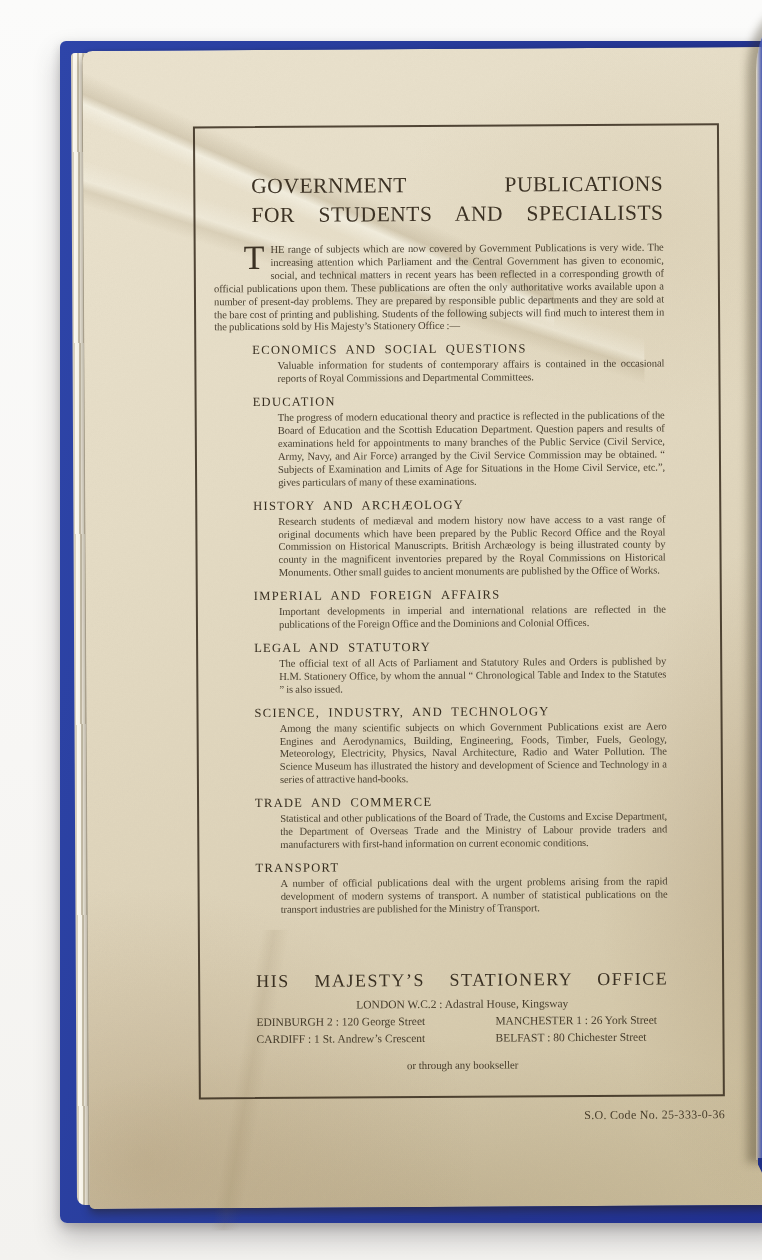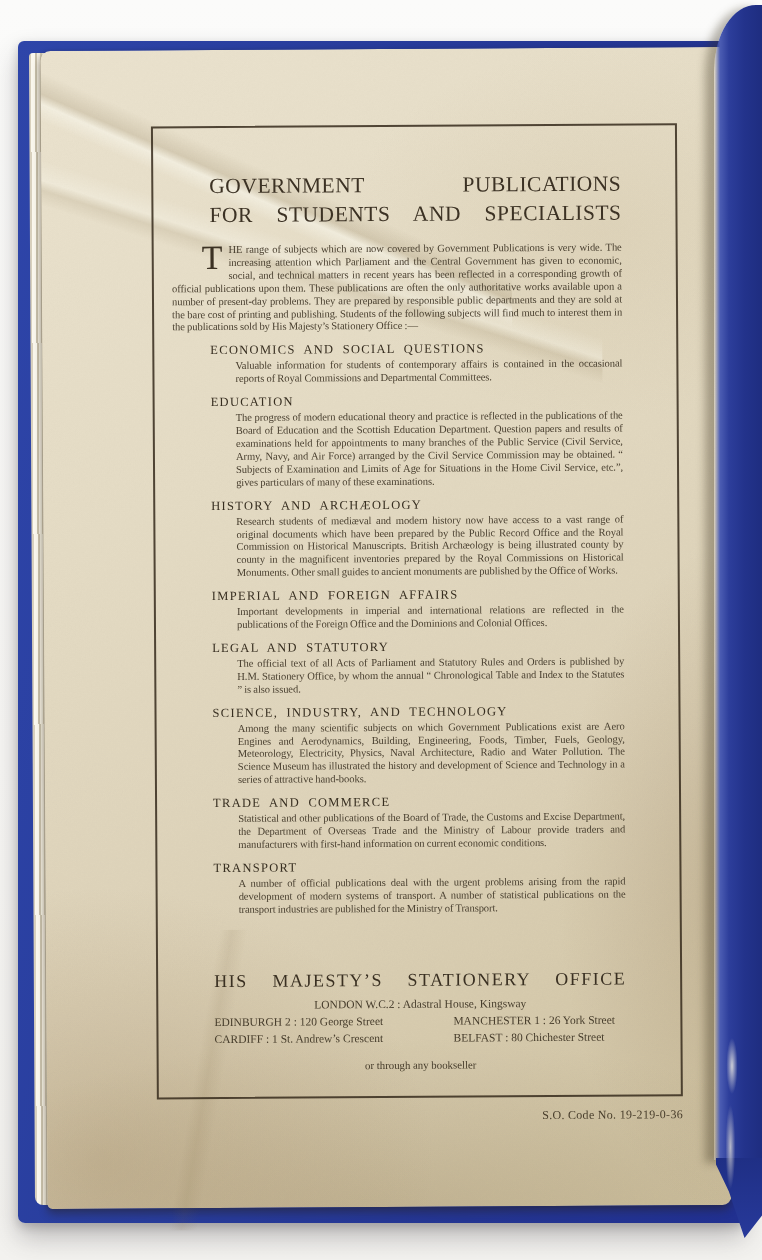--- a/index.html
+++ b/index.html
@@ -1,21 +1,21 @@
 <!DOCTYPE html>
 <html><head>
 <meta charset="utf-8">
 <style>
   html,body{margin:0;padding:0;}
   body{
     width:762px;height:1260px;position:relative;overflow:hidden;
     background:linear-gradient(180deg,#fbfbfa 0%,#f7f6f4 60%,#f3f2ef 100%);
     font-family:"Liberation Serif","DejaVu Serif",serif;
   }
-  .scene{position:absolute;inset:0;}
+  .scene{position:absolute;inset:0;margin-left:42px;}
 
   
   .cover{
     position:absolute;left:18px;top:41px;width:727px;height:1182px;
     border-radius:6px 3px 5px 7px;
     background:linear-gradient(100deg,#2e45a9 0%,#293e9e 28%,#243592 70%,#213090 100%);
     box-shadow:0 14px 26px rgba(55,52,60,.30),0 4px 10px rgba(55,52,60,.22);
   }
 
   
@@ -171,21 +171,21 @@
         </div>
         <div class="imp-row">
           <span class="l">CARDIFF :  1 St. Andrew’s Crescent</span>
           <span class="r">BELFAST :  80 Chichester Street</span>
         </div>
         <div class="imp-bookseller">or through any bookseller</div>
       </div>
 
     </div>
 
-    <div class="so-code">S.O. Code No. 19-219-0-36</div>
+    <div class="so-code">S.O. Code No. 25-333-0-36</div>
 
     <svg class="grain" xmlns="http://www.w3.org/2000/svg">
       <filter id="g">
           <feTurbulence type="fractalNoise" baseFrequency="0.8" numOctaves="2" stitchTiles="stitch"></feTurbulence>
           <feColorMatrix type="saturate" values="0"></feColorMatrix>
         </filter>
       <rect width="100%" height="100%" filter="url(#g)" opacity="0.05"></rect>
     </svg>
   </div>
 

